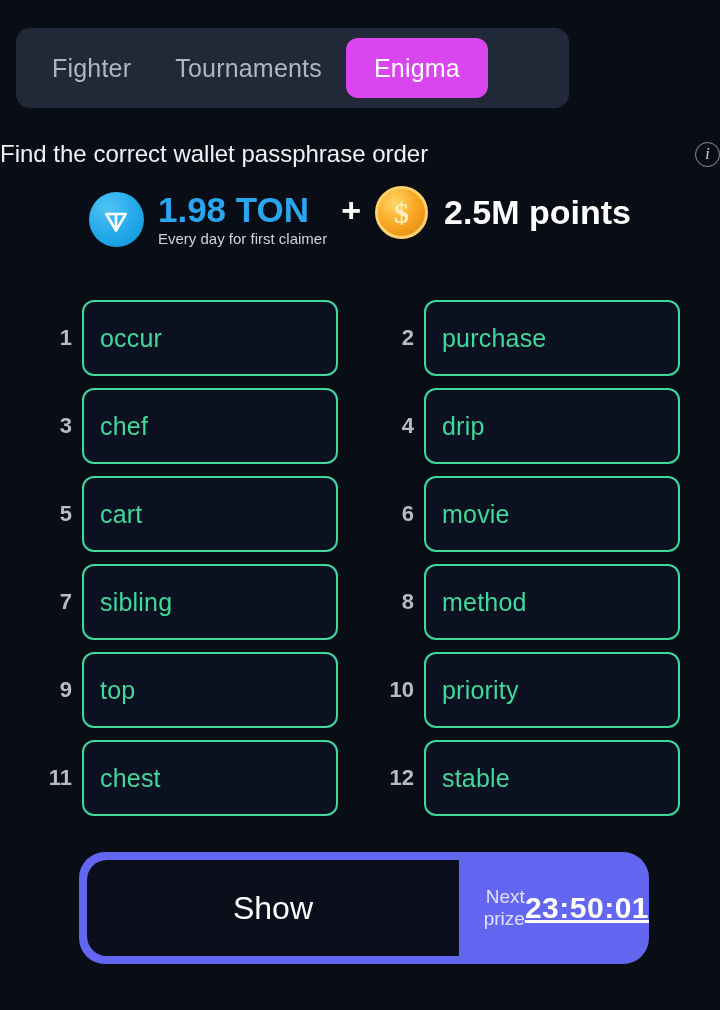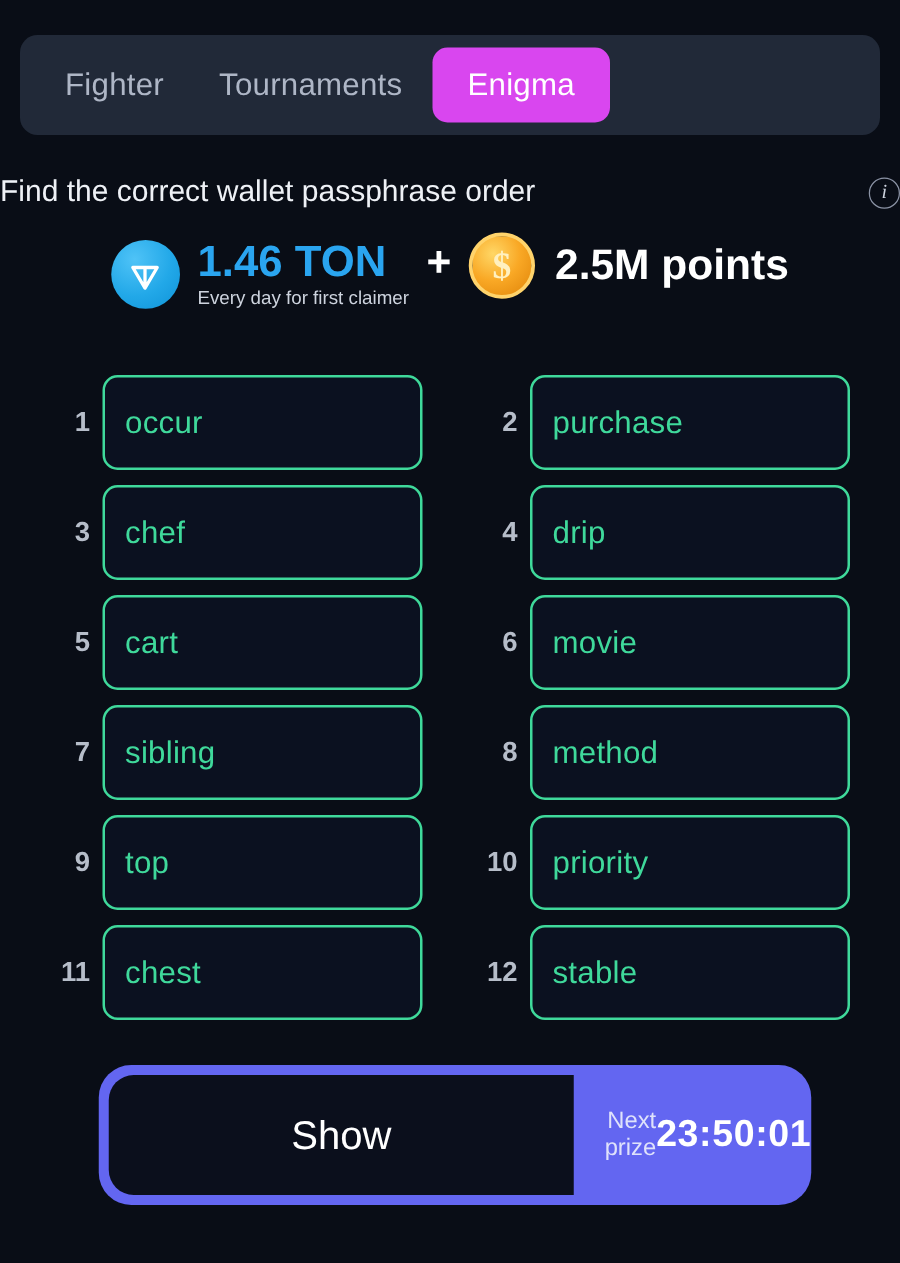--- a/index.html
+++ b/index.html
@@ -17,21 +17,21 @@
     width: 720px;
     height: 1010px;
     background: #090d16;
   }
 
   
   .tabbar {
     position: absolute;
     left: 16px;
     top: 28px;
-    width: 688px;
+    width: 553px;
     height: 80px;
     background: #212938;
     border-radius: 14px;
     display: flex;
     align-items: center;
     padding: 0 14px;
     gap: 0px;
   }
   .tab {
     flex: 0 0 auto;
@@ -240,20 +240,21 @@
   }
   .next-prize-label {
     color: #dfe2fb;
     font-size: 19px;
   }
   .next-prize-time {
     color: #ffffff;
     font-size: 30px;
     font-weight: bold;
     letter-spacing: 0.5px;
+    text-decoration: underline;
   }
 </style>
 </head>
 <body>
 
 <div id="app">
 
   <div class="tabbar">
     <div class="tab">
       <span>Fighter</span>
@@ -273,21 +274,21 @@
 
   <div class="prize">
 
     <span class="ton-badge">
       <svg width="30" height="30" viewBox="0 0 24 24" aria-hidden="true">
         <path d="M4.2 7.2 L19.8 7.2 L12 20.4 Z M12 7.6 L12 18.8" fill="none" stroke="#ffffff" stroke-width="2.1" stroke-linejoin="round" stroke-linecap="round"></path>
       </svg>
     </span>
 
     <span class="ton-amount-wrap">
-      <span class="ton-amount">1.46 TON</span>
+      <span class="ton-amount">1.98 TON</span>
       <span class="ton-sub">Every day for first claimer</span>
     </span>
 
     <span class="plus">+</span>
 
     <span class="coin-badge">
       <span>$</span>
     </span>
 
     <span class="points-amount">2.5M points</span>

